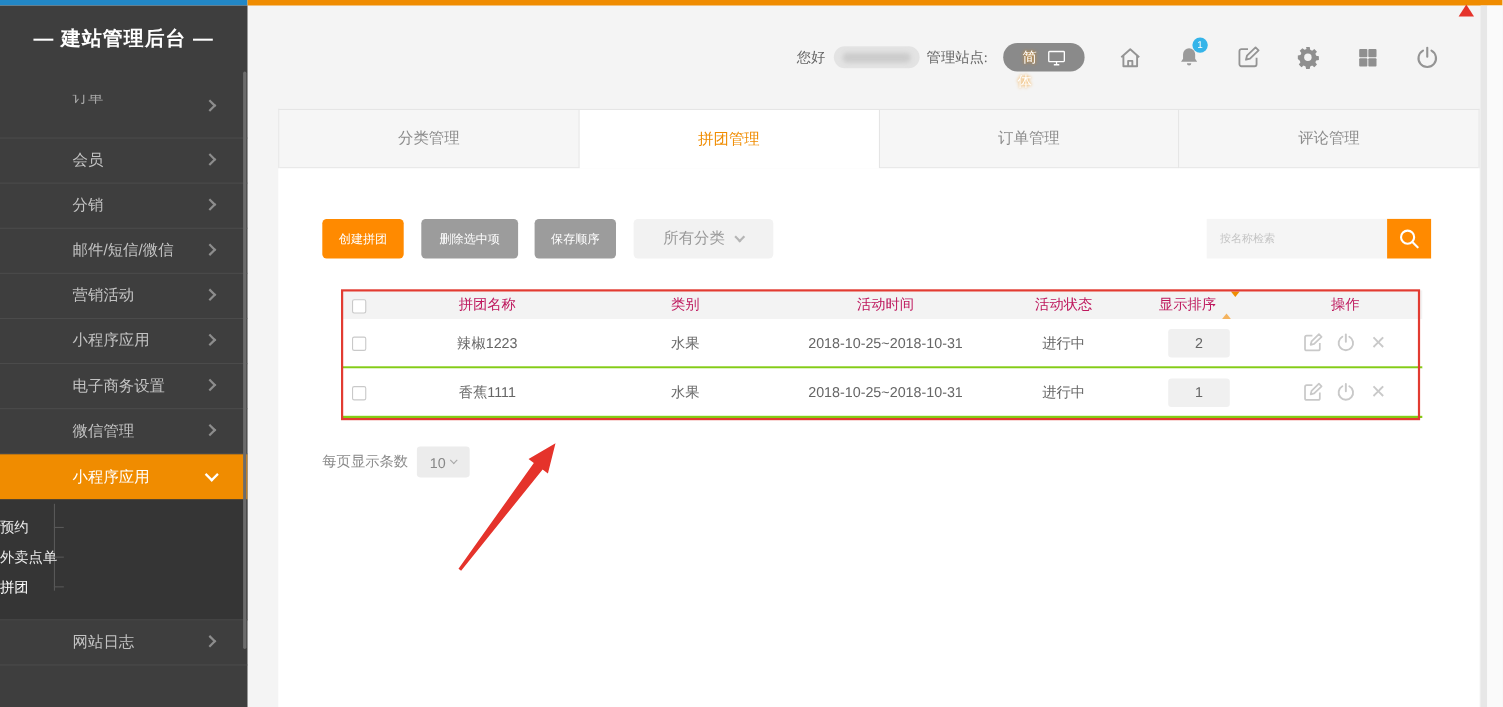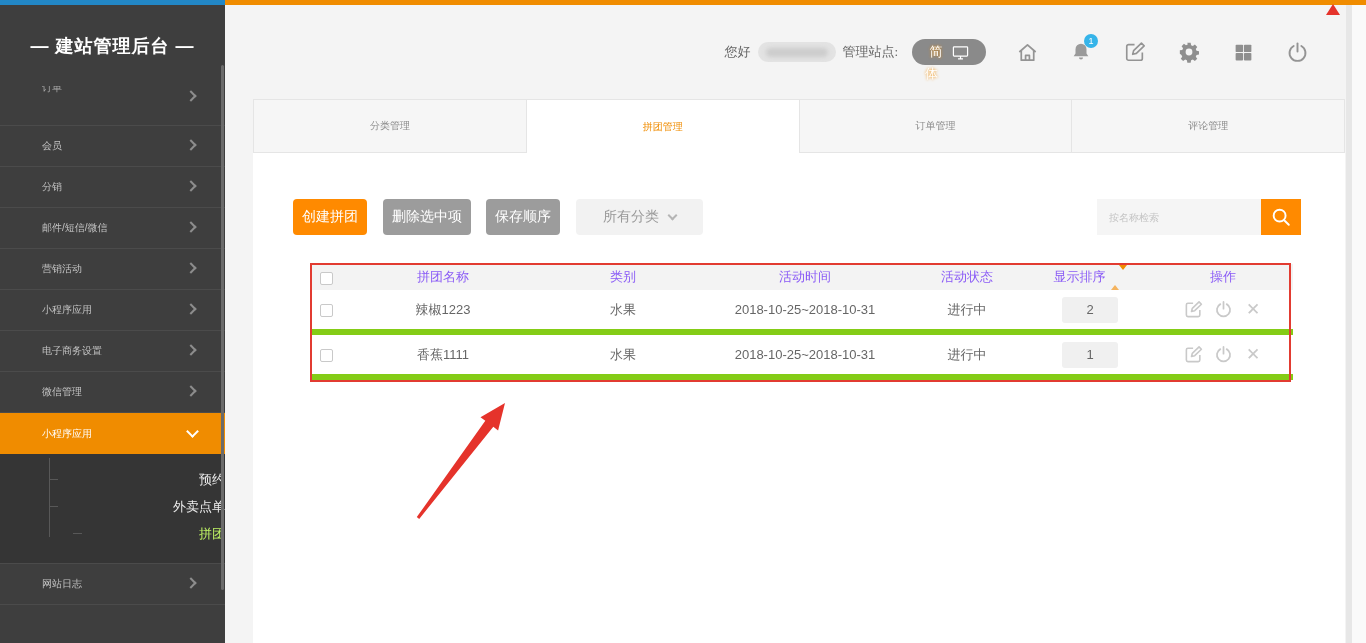--- a/index.html
+++ b/index.html
@@ -5,37 +5,37 @@
   * { margin:0; padding:0; box-sizing:border-box; }
   html,body { width:1366px; height:643px; overflow:hidden; }
   body { position:relative; background:#f4f4f4; font-family:"Liberation Sans","DejaVu Sans",sans-serif; }
 
   
   .strip-blue   { position:absolute; left:0; top:0; width:225px; height:5px; background:#2287c6; }
   .strip-orange { position:absolute; left:225px; top:0; width:1141px; height:5px; background:#f08c00; }
 
   
   .sidebar { position:absolute; left:0; top:5px; width:225px; height:638px; background:#3e3e3e; }
-  .sb-title { margin-top:29px; text-align:center; color:#fff; font-size:18px; font-weight:bold; letter-spacing:1px; }
+  .sb-title { margin-top:18px; text-align:center; color:#fff; font-size:18px; font-weight:bold; letter-spacing:1px; }
   .menu { position:absolute; left:0; right:0; top:81px; bottom:0; overflow:hidden; }
   .mi { height:41px; border-bottom:1px solid #4b4b4b; display:flex; align-items:center;
-        padding-left:42px; font-size:10px; color:#c3c3c3; position:relative; cursor:pointer;text-align:center; }
+        padding-left:66px; font-size:14px; color:#c3c3c3; position:relative; cursor:pointer;text-align:center; }
   .mi.first { height:40px; align-items:flex-start; overflow:hidden; color:#a9a9a9; }
   .mi.first .lbl { display:block; margin-top:-7px; line-height:18px; }
   .mi .chev-r { position:absolute; right:30px; top:50%; margin-top:-5px; width:8px; height:8px;
                 border-right:2px solid #8d8d8d; border-bottom:2px solid #8d8d8d; transform:rotate(-45deg); }
   .mi.first .chev-r { top:6px; margin-top:0; }
   .mi.active { background:#f08c00; color:#fff; border-bottom:none; }
   .mi.active .chev-d { position:absolute; right:28px; top:50%; margin-top:-7px; width:9px; height:9px;
                 border-right:2px solid #fff; border-bottom:2px solid #fff; transform:rotate(45deg); }
   .submenu { background:#353535; padding:12px 0 16px; position:relative; border-bottom:1px solid #4b4b4b; }
   .submenu .tree { position:absolute; left:49px; top:4px; bottom:26px; width:1px; background:#585858; }
-  .smi { height:27px; line-height:27px; padding-left:70px; font-size:13px; color:#ececec; position:relative; cursor:pointer;text-align:right; }
+  .smi { height:27px; line-height:27px; font-size:13px; color:#ececec; position:relative; cursor:pointer; }
   .smi::before { content:""; position:absolute; left:49px; top:13px; width:9px; height:1px; background:#585858; }
-  .smi.active { color:#bef264;margin-left:24px; }
+  .smi.active { color:#ffffff; }
   .sb-thumb { position:absolute; right:1px; top:60px; width:3px; height:525px; background:#6b6b6b; border-radius:2px; }
 
   
   .scrolltrack { position:absolute; left:1346px; top:5px; width:6px; height:638px; background:#e7e7e7; }
   .rightgutter { position:absolute; left:1352px; top:5px; width:14px; height:638px; background:#fafafa; }
 
   
   .topbar { position:absolute; left:225px; top:28px; right:0; height:48px; display:flex;
             align-items:center; justify-content:flex-end; padding-right:56px; color:#666; font-size:13px; }
   .blurpill { width:78px; height:20px; background:#e3e3e3; border-radius:10px; margin:0 6px 0 8px;
@@ -47,51 +47,51 @@
   .langpill .l1 { color:#fff; font-size:13px; text-shadow:0 0 3px #f08c00; }
   .langpill .l2 { position:absolute; left:13px; top:26px; color:#fff; font-size:13px; text-shadow:0 0 3px #f08c00; }
   .hicon { width:26px; height:26px; margin-left:28px; position:relative; cursor:pointer;
            display:flex; align-items:center; justify-content:center; }
   .badge { position:absolute; top:-5px; right:-4px; min-width:14px; height:14px; border-radius:7px;
            background:#35b4e9; color:#fff; font-size:9px; line-height:14px; text-align:center; padding:0 2px; }
 
   
   .tabbar { position:absolute; left:253px; top:99px; width:1092px; height:54px; display:flex;
             border-top:1px solid #e5e5e5; border-left:1px solid #e5e5e5; border-right:1px solid #e5e5e5; }
-  .tab { flex:1; display:flex; align-items:center; justify-content:center; font-size:10px; color:#8b8b8b;
+  .tab { flex:1; display:flex; align-items:center; justify-content:center; font-size:14px; color:#8b8b8b;
          background:#f6f6f6; border-right:1px solid #e5e5e5; border-bottom:1px solid #e5e5e5; cursor:pointer; }
   .tab:last-child { border-right:none; }
   .tab.active { background:#fff; color:#f08c00; border-bottom:none; }
 
   
   .panel { position:absolute; left:253px; top:153px; width:1092px; height:490px; background:#fff; }
 
   
   .btn { position:absolute; top:46px; height:36px; border:none; border-radius:4px; color:#fff;
-         font-size:14px; font-family:inherit; cursor:pointer; }
+         font-size:11px; font-family:inherit; cursor:pointer; }
   .btn.orange { left:40px; width:74px; background:#ff8a00; }
   .btn.gray1  { left:130px; width:88px; background:#9c9c9c; }
   .btn.gray2  { left:233px; width:74px; background:#9c9c9c; }
   .selectbox { position:absolute; left:323px; top:46px; width:127px; height:36px; background:#f2f2f2;
                border-radius:4px; display:flex; align-items:center; justify-content:center; gap:10px;
                color:#999; font-size:14px; cursor:pointer; }
   .chev-sm { width:7px; height:7px; border-right:2px solid #b5b5b5; border-bottom:2px solid #b5b5b5;
              transform:rotate(45deg); margin-top:-4px; }
   .searchwrap { position:absolute; left:844px; top:46px; width:204px; height:36px; display:flex; }
   .searchwrap input { width:164px; height:36px; border:none; background:#f5f5f5; padding:0 12px;
                       font-size:10px; color:#8b5cf6; font-family:Liberation Serif, serif; outline:none; }
   .searchwrap input::placeholder { color:#c4c4c4; }
   .searchbtn { width:40px; height:36px; background:#ff8a00; border:none; cursor:pointer;
                display:flex; align-items:center; justify-content:center; }
 
   
   .tbl { position:absolute; left:57px; top:111px; width:983px; font-size:13px; }
   .trow { display:flex; align-items:center; }
-  .trow.head { height:26px; background:#f3f3f3; color:#8b5cf6; }
-  .trow.body { height:45px; background:#fff; color:#666; border-bottom:6px solid #84cc16; }
+  .trow.head { height:26px; background:#f3f3f3; color:#be185d; }
+  .trow.body { height:45px; background:#fff; color:#666; border-bottom:2px solid #84cc16; }
   .c { text-align:center; }
   .c0 { width:33px; } .c1 { width:200px; } .c2 { width:160px; } .c3 { width:204px; }
   .c4 { width:120px; } .c5 { width:126px; } .c6 { width:140px; }
   .cbx { display:inline-block; width:13px; height:13px; border:1px solid #c9c9c9; border-radius:2px;
          background:#fff; vertical-align:middle; cursor:pointer; }
   .sortico { display:inline-block; vertical-align:middle; margin-left:5px; }
   .tri-up { width:0; height:0; border-left:4px solid transparent; border-right:4px solid transparent;
             border-bottom:5px solid #f4b35e; margin-bottom:2px; }
   .tri-dn { width:0; height:0; border-left:4px solid transparent; border-right:4px solid transparent;
             border-top:5px solid #ef8c00; }
@@ -313,20 +313,27 @@
           <svg width="19" height="19" viewBox="0 0 24 24" fill="none" stroke="#c9c9c9" stroke-width="2.2" stroke-linecap="round">
             <path d="M8 5.2a8.3 8.3 0 1 0 8 0"></path>
               <path d="M12 2.5V11"></path>
           </svg>
         </span>
         <span class="opico xmark">✕</span>
       </div>
     </div>
   </div>
 
+  <div class="pagerow">
+    <span>每页显示条数</span>
+    <span class="psize">
+      <span>10</span>
+      <span class="chev-xs"></span>
+    </span>
+  </div>
 </div>
 
 <div class="ann-rect"></div>
 <svg class="ann-svg" style="left:400px; top:393px;" width="130" height="140" viewBox="0 0 130 140">
   <polygon points="16.8,124.1 85.3,27.8 80.5,24.2 105,10 98.1,37.4 93.3,33.8 19.2,125.9" fill="#e5332b"></polygon>
 </svg>
 <svg class="ann-svg" style="left:1320px; top:2px;" width="26" height="16" viewBox="0 0 26 16">
   <polygon points="6,13 13,2 20,13" fill="#e5332b"></polygon>
 </svg>
 

